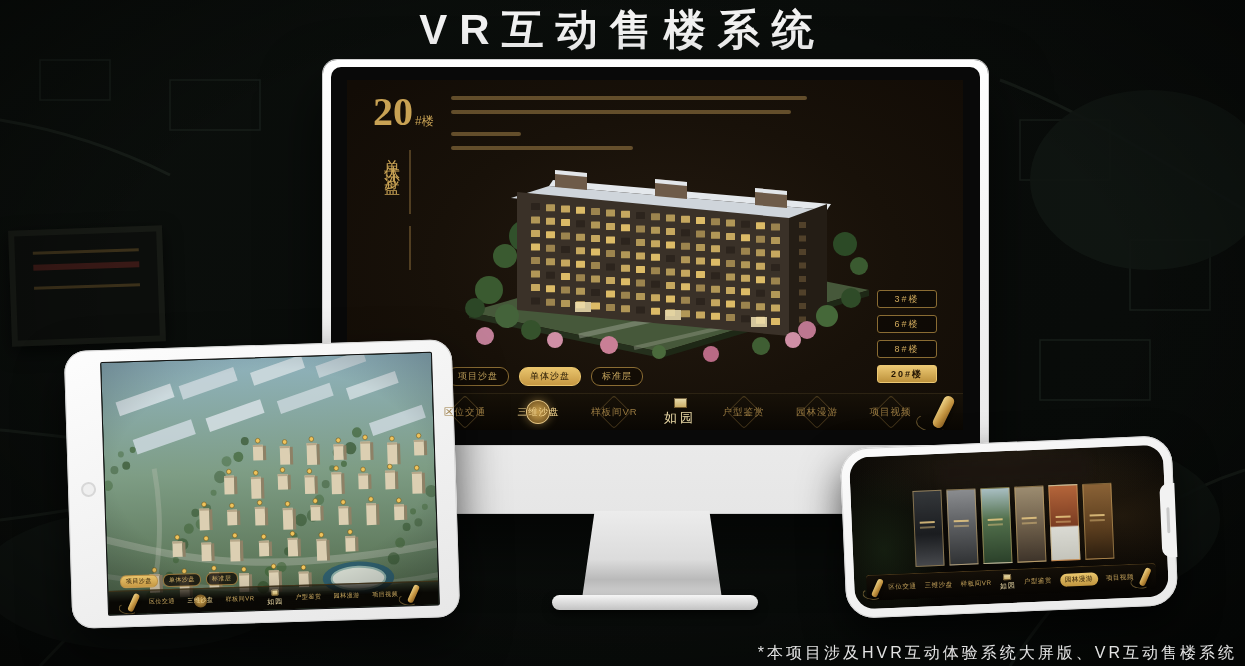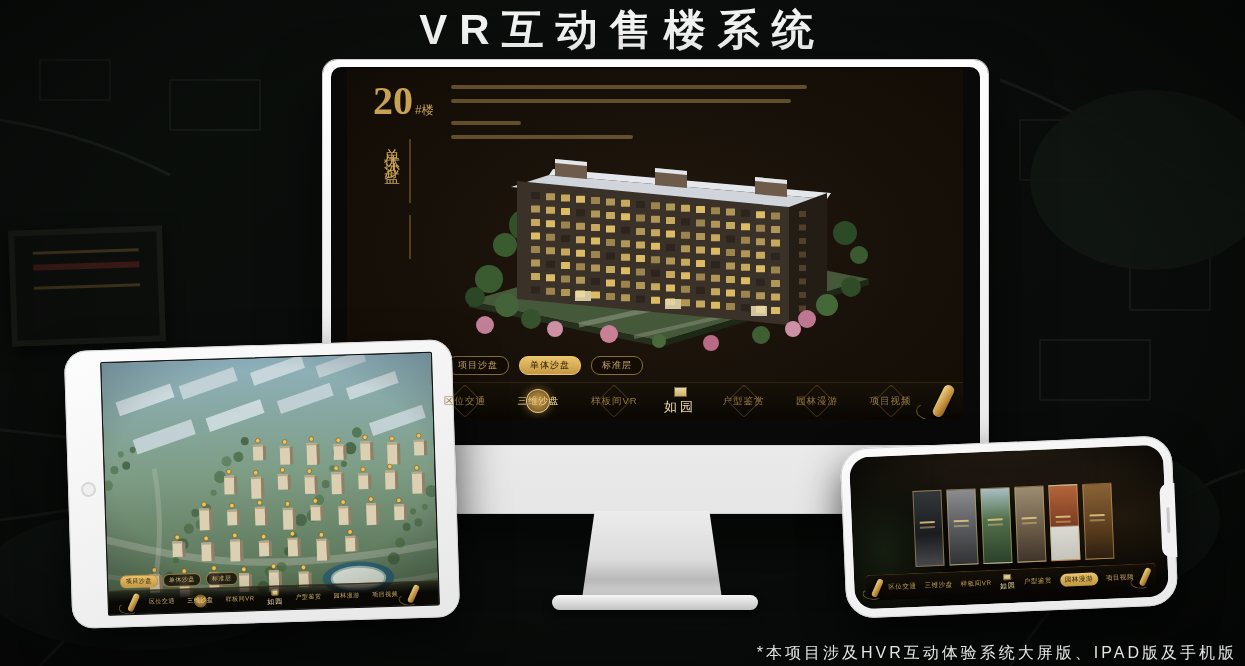--- a/index.html
+++ b/index.html
@@ -20,21 +20,21 @@
   
   .monitor{position:absolute;left:323px;top:60px;width:665px;height:453px;border-radius:14px;
     background:linear-gradient(#ffffff,#e6e6e6);box-shadow:0 0 0 1px #cfcfcf,0 28px 60px rgba(0,0,0,.65);}
   .glass{position:absolute;left:8px;top:7px;right:8px;height:378px;background:#090909;border-radius:10px 10px 0 0;}
   .chin{position:absolute;left:8px;top:385px;right:8px;height:61px;border-top:1px solid #d8d8d8;}
   .stand-neck{position:absolute;left:582px;top:511px;width:140px;height:88px;
     background:linear-gradient(#ececec 0%,#dcdcdc 55%,#b9b9b9 78%,#d6d6d6 100%);
     clip-path:polygon(9% 0,91% 0,100% 100%,0 100%);}
   .stand-base{position:absolute;left:552px;top:595px;width:206px;height:15px;border-radius:8px;
     background:linear-gradient(#f6f6f6,#c2c2c2);box-shadow:0 5px 10px rgba(0,0,0,.55);}
-  .screen{position:absolute;left:24px;top:9px;width:616px;height:350px;overflow:hidden;
+  .screen{position:absolute;left:24px;top:20px;width:616px;height:350px;overflow:hidden;
     background:radial-gradient(420px 260px at 52% 52%,#241a10 0%,#181109 55%,#120c06 100%);}
   
   .hgroup{position:absolute;left:26px;top:12px;color:#c8a254;}
   .hnum{font-family:"Liberation Serif",serif;font-size:40px;line-height:1;font-weight:bold;}
   .hsuf{font-size:12px;margin-left:2px;}
   .hvert{position:absolute;left:34px;top:66px;writing-mode:vertical-rl;font-family:"Liberation Serif",serif;
     font-size:16px;letter-spacing:7px;color:#c8a254;}
   .vbar{position:absolute;width:2px;background:rgba(190,150,80,.35);}
   .pline{position:absolute;height:4px;background:rgba(175,140,78,.5);border-radius:2px;}
   
@@ -355,20 +355,26 @@
         <circle cx="150" cy="205" r="9" fill="#c97f96"></circle>
           <circle cx="200" cy="212" r="7" fill="#4a6a3c"></circle>
         <circle cx="252" cy="214" r="8" fill="#b96a85"></circle>
           <circle cx="302" cy="206" r="9" fill="#3f5e33"></circle>
         <circle cx="348" cy="190" r="9" fill="#bd7790"></circle>
           <circle cx="368" cy="176" r="11" fill="#456839"></circle>
         <circle cx="392" cy="158" r="10" fill="#2f4b28"></circle>
           <circle cx="334" cy="200" r="8" fill="#cf8fa5"></circle>
       </svg>
 
+      <div class="bbtns">
+        <div class="bbtn">3#楼</div>
+        <div class="bbtn">6#楼</div>
+        <div class="bbtn">8#楼</div>
+        <div class="bbtn active">20#楼</div>
+      </div>
 
       <div class="subtabs">
         <div class="stab">项目沙盘</div>
         <div class="stab active">单体沙盘</div>
         <div class="stab">标准层</div>
       </div>
 
       <div class="mbar">
         <span class="mitem">区位交通</span>
         <span class="mitem active">三维沙盘</span>
@@ -662,14 +668,14 @@
         <span class="p-item active">园林漫游</span>
         <span class="p-item">项目视频</span>
         <span class="scroll-handle sh-sm"></span>
       </div>
     </div>
     <div class="p-notch">
         <i></i>
       </div>
   </div>
 
-  <div class="footnote">*本项目涉及HVR互动体验系统大屏版、IPAD版及手机版</div>
+  <div class="footnote">*本项目涉及HVR互动体验系统大屏版、VR互动售楼系统</div>
 </div>
 
 </body></html>

